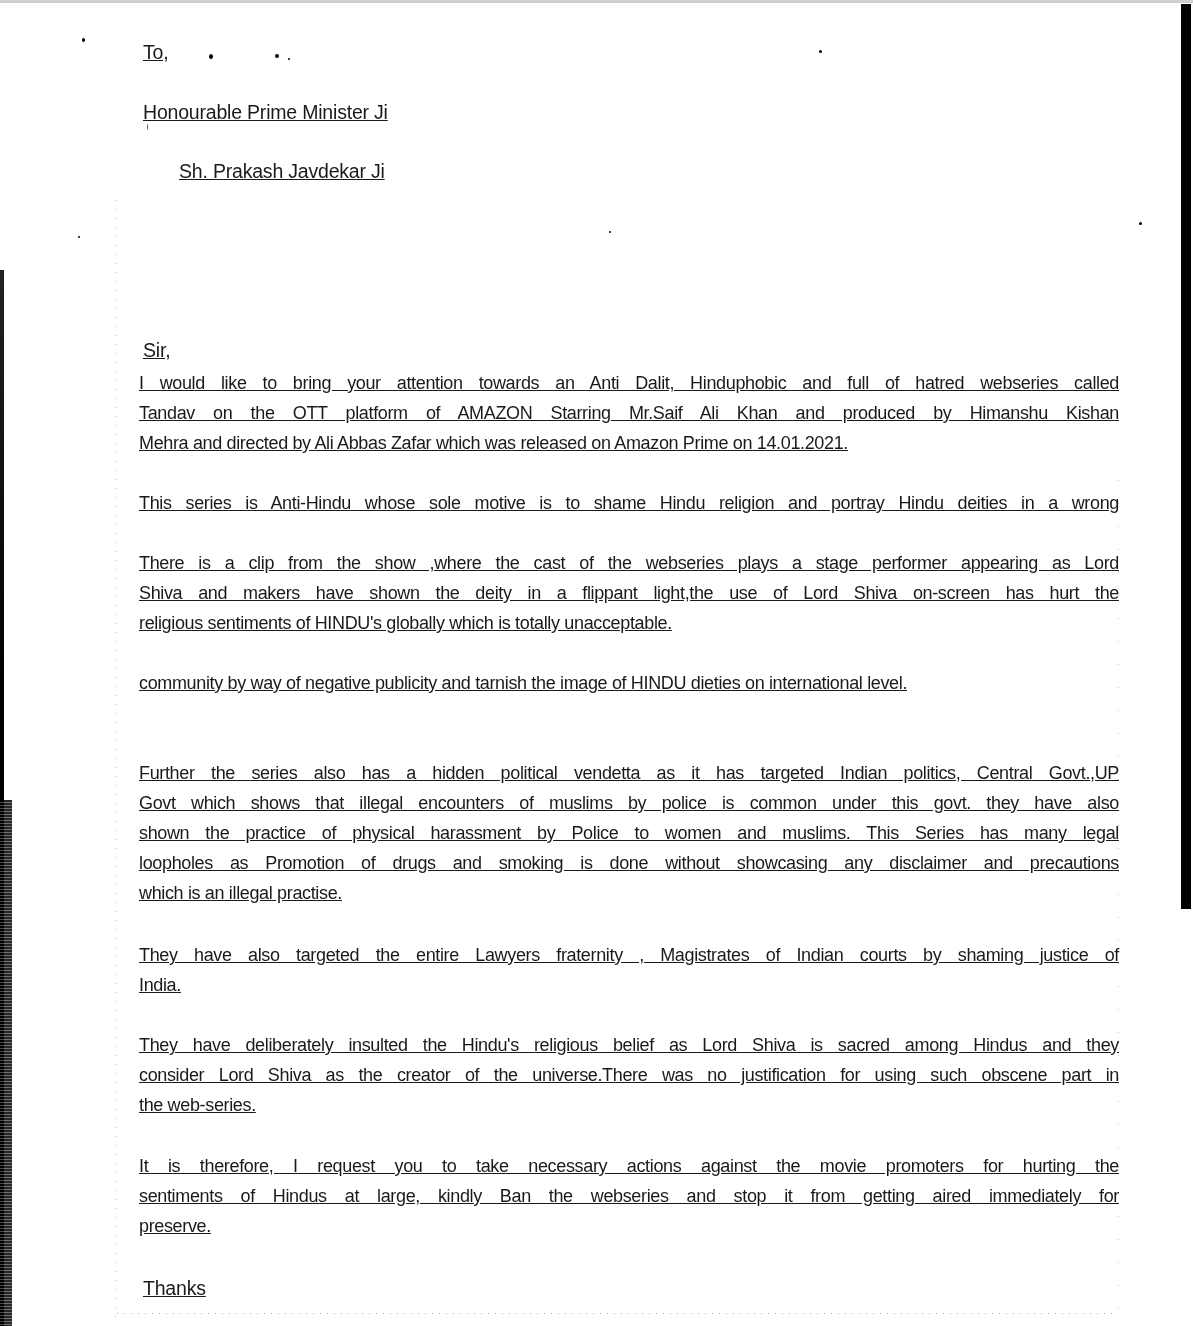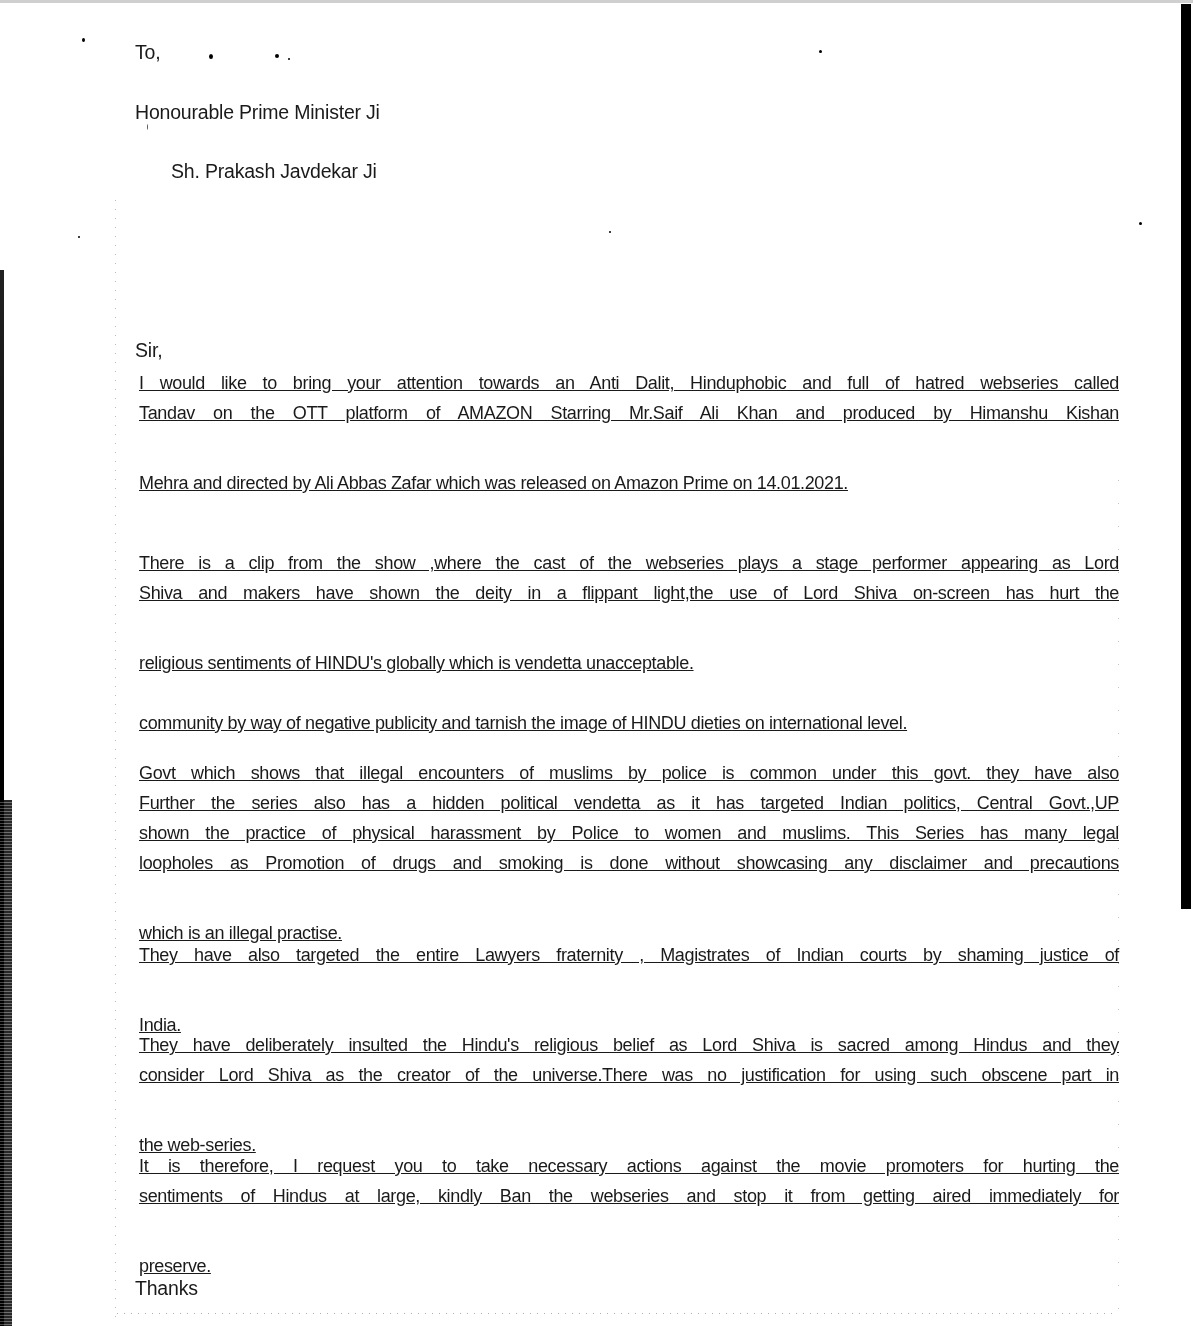--- a/index.html
+++ b/index.html
@@ -77,25 +77,26 @@
       background: repeating-linear-gradient(to right, #b0b0b0 0 1px, transparent 1px 7px);
     }
     .letter {
       position: absolute;
       left: 127px;
       top: 0;
       width: 980px;
     }
     .line {
       position: absolute;
-      left: 8px;
+      left: 16px;
       font-size: 19.5px;
       line-height: 22px;
       white-space: nowrap;
       letter-spacing: -0.2px;
+      text-decoration: underline;
     }
     .para {
       position: absolute;
       left: 12px;
       width: 980px;
       font-size: 18px;
       line-height: 30px;
       text-align: justify;
       text-align-last: left;
       letter-spacing: -0.35px;
@@ -104,21 +105,20 @@
     }
     .para .row {
       display: block;
       text-align: justify;
       text-align-last: justify;
       white-space: nowrap;
       height: 30px;
     }
     .para .row.last {
       text-align-last: left;
-      margin-top: 40px;
     }
   </style>
 </head>
 <body>
 
 <div class="top-rule"></div>
 <div class="scan-edge-left"></div>
 <div class="scan-edge-left-thick"></div>
 <div class="scan-edge-right"></div>
 <div class="margin-dots"></div>
@@ -141,35 +141,36 @@
   <div class="line" style="top:160px;margin-left:36px;">Sh. Prakash Javdekar Ji</div>
   <div class="line" style="top:339px;">Sir,</div>
 
   <div class="para" style="top:368px;">
     <span class="row">I would like to bring your attention towards an Anti Dalit, Hinduphobic and full of hatred webseries called</span>
     <span class="row">Tandav on the OTT platform of AMAZON Starring Mr.Saif Ali Khan and produced by Himanshu Kishan</span>
     <span class="row last">Mehra and directed by Ali Abbas Zafar which was released on Amazon Prime on 14.01.2021.</span>
   </div>
 
   <div class="para" style="top:488px;">
+    <span class="row">This series is Anti-Hindu whose sole motive is to shame Hindu religion and portray Hindu deities in a wrong</span>
   </div>
 
   <div class="para" style="top:548px;">
     <span class="row">There is a clip from the show ,where the cast of the webseries plays a stage performer appearing as Lord</span>
     <span class="row">Shiva and makers have shown the deity in a flippant light,the use of Lord Shiva on-screen has hurt the</span>
-    <span class="row last">religious sentiments of HINDU's globally which is vendetta unacceptable.</span>
+    <span class="row last">religious sentiments of HINDU's globally which is totally unacceptable.</span>
   </div>
 
   <div class="para" style="top:668px;">
     <span class="row last">community by way of negative publicity and tarnish the image of HINDU dieties on international level.</span>
   </div>
 
   <div class="para" style="top:758px;">
+    <span class="row">Further the series also has a hidden political vendetta as it has targeted Indian politics, Central Govt.,UP</span>
     <span class="row">Govt which shows that illegal encounters of muslims by police is common under this govt. they have also</span>
-    <span class="row">Further the series also has a hidden political vendetta as it has targeted Indian politics, Central Govt.,UP</span>
     <span class="row">shown the practice of physical harassment by Police to women and muslims. This Series has many legal</span>
     <span class="row">loopholes as Promotion of drugs and smoking is done without showcasing any disclaimer and precautions</span>
     <span class="row last">which is an illegal practise.</span>
   </div>
 
   <div class="para" style="top:940px;">
     <span class="row">They have also targeted the entire Lawyers fraternity , Magistrates of Indian courts by shaming justice of</span>
     <span class="row last">India.</span>
   </div>
 

